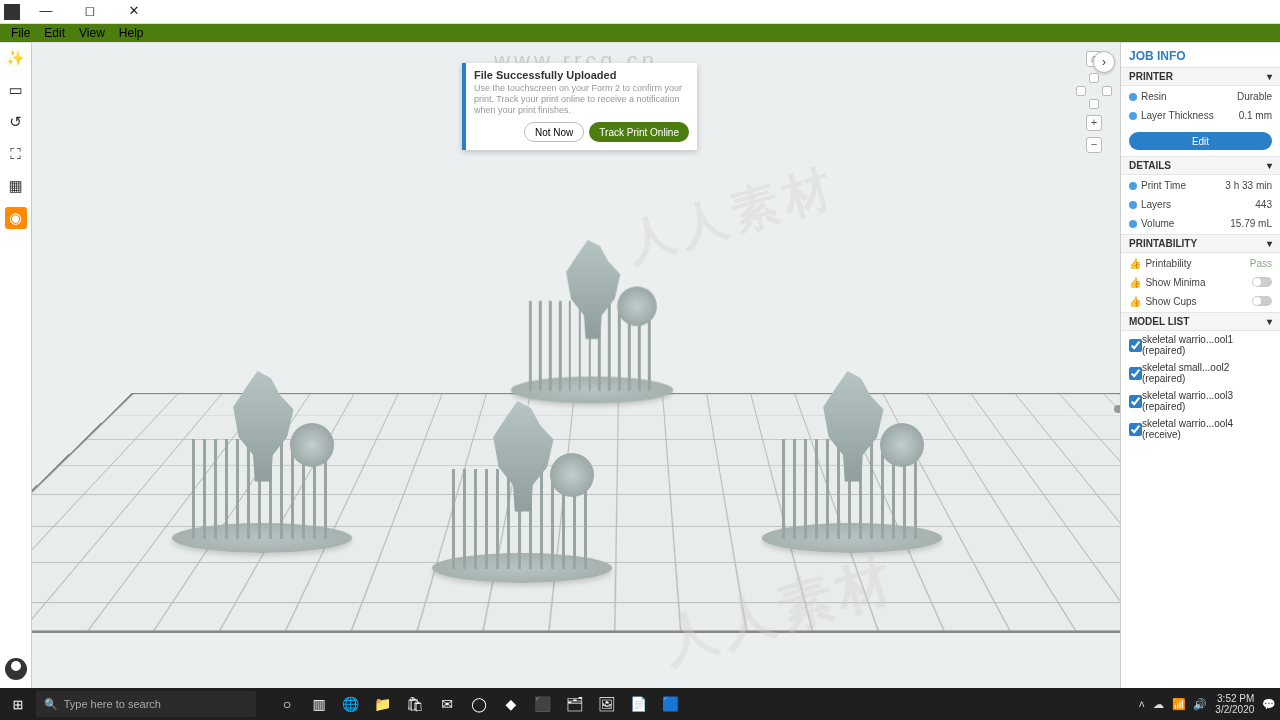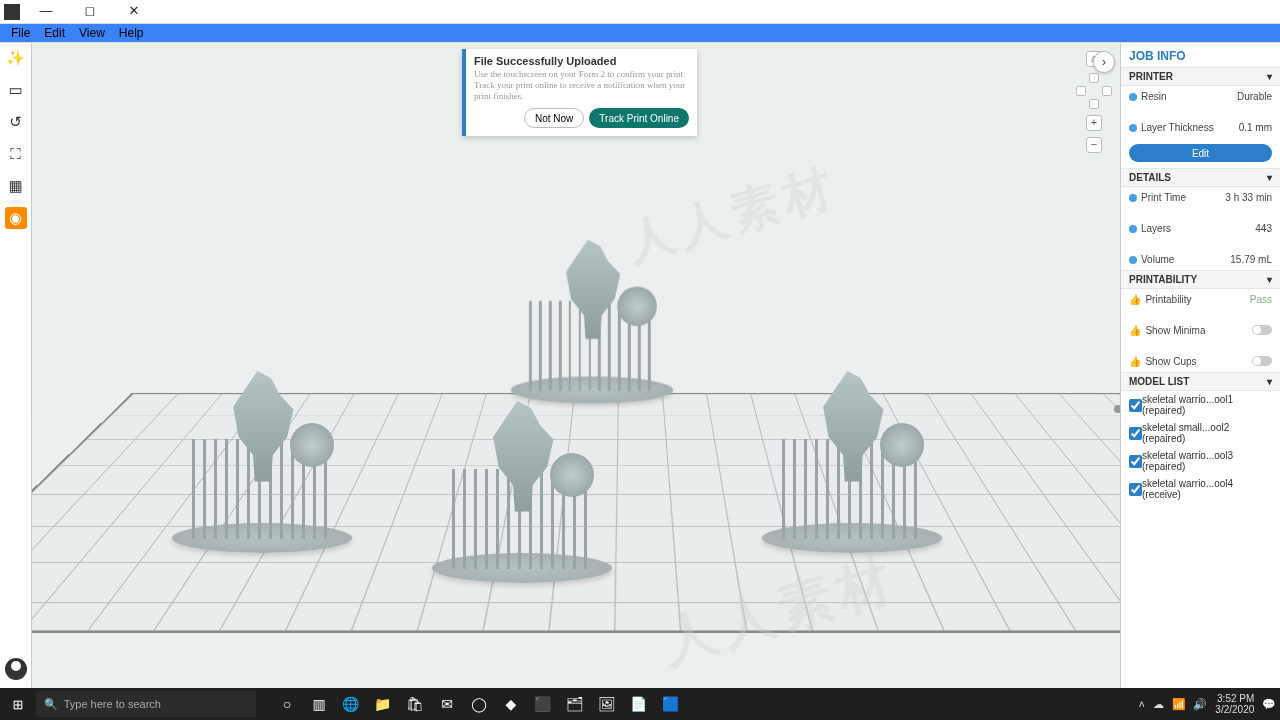--- a/index.html
+++ b/index.html
@@ -1,21 +1,21 @@
 <!DOCTYPE html>
 <html><head>
 <meta charset="utf-8">
 <style>
   * { box-sizing: border-box; margin: 0; padding: 0; font-family: "Segoe UI", Arial, sans-serif; }
   html, body { width: 1280px; height: 720px; overflow: hidden; background: #f0f0f0; }
   .titlebar { display:flex; align-items:center; height:24px; background:#fff; border-bottom:1px solid #ddd; font-size:11px; }
   .titlebar .icon { width:16px; height:16px; margin:0 4px; background:#333; }
   .titlebar .title { flex:1; color:#222; padding-left:2px; }
   .win-btn { width:44px; height:24px; text-align:center; line-height:22px; font-size:13px; color:#222; }
-  .menubar { height:19px; background:#3b82f6; display:flex; font-size:12px; padding-left:4px; border-bottom:1px solid #ddd;}
+  .menubar { height:19px; background:#4d7c0f; display:flex; font-size:12px; padding-left:4px; border-bottom:1px solid #ddd;}
   .menubar div { padding:2px 7px; }
   .app { display:flex; height: calc(720px - 24px - 19px - 32px); position:relative; background:#e6e6e6; }
   .left-tools { width:32px; background:#fff; border-right:1px solid #ccc; display:flex; flex-direction:column; align-items:center; padding-top:4px; gap:10px; }
   .tool-ico { width:22px; height:22px; display:flex; align-items:center; justify-content:center; font-size:15px; color:#333; border-radius:3px;}
   .tool-ico.active { background:#ff8a00; color:#fff; }
   .supports-panel { position:absolute; left:36px; top:4px; width:195px; background:#fff; border:1px solid #ccc; border-radius:3px; box-shadow:0 2px 6px rgba(0,0,0,.2); padding:8px 10px 10px; font-size:11px; color:#555;}
   .sp-title { color:#0a66b3; font-weight:bold; font-size:13px; letter-spacing:.4px;}
   .sp-close { float:right; font-size:14px; color:#444; cursor:pointer;}
   .big-btn { width:100%; background:#2a7fc8; color:#fff; border:none; border-radius:12px; height:24px; font-size:11px; margin:8px 0 10px;}
   .sect { color:#222; font-weight:bold; font-size:10px; margin:6px 0 5px; letter-spacing:.2px;}
@@ -36,26 +36,26 @@
   .adv { display:flex; justify-content:space-between; align-items:center; font-weight:bold; font-size:10px; margin:9px 0 6px; color:#222;}
   .reset-btn { width:100%; border:1px solid #ccc; background:#fff; border-radius:11px; height:20px; font-size:10px; color:#333;}
   .viewport { flex:1; position:relative; background:#eceff0; overflow:hidden;}
   .grid { position:absolute; left:100px; right:0; top:350px; height:340px; transform: perspective(900px) rotateX(62deg); transform-origin: top center;
           background-image: linear-gradient(#b8bcbd 1px, transparent 1px), linear-gradient(90deg, #b8bcbd 1px, transparent 1px);
           background-size: 44px 44px; background-color:#e9ecec; border:2px solid #888;}
   .watermark { position:absolute; color:#cfcfcf; font-size:48px; font-weight:bold; letter-spacing:6px; transform:rotate(-16deg); opacity:.35;}
   .wm-top { right:280px; top:140px;}
   .wm-bot { right:220px; bottom:40px; font-size:54px;}
   .url-wm { position:absolute; top:5px; left:50%; transform:translateX(-50%); color:#ccc; font-size:22px; letter-spacing:4px;}
-  .toast { position:absolute; left:430px; top:6px; width:235px; background:#fff; border-left:4px solid #2a7fc8; box-shadow:0 2px 6px rgba(0,0,0,.2); padding:6px 8px 8px; font-size:10px;}
+  .toast { position:absolute; left:430px; top:20px; width:235px; background:#fff; border-left:4px solid #2a7fc8; box-shadow:0 2px 6px rgba(0,0,0,.2); padding:6px 8px 8px; font-size:10px;}
   .toast-title { font-weight:bold; font-size:11px; color:#333;}
-  .toast-body { font-size:9px; color:#999; line-height:11px; margin:2px 0 6px;font-family:Liberation Serif, serif;}
+  .toast-body { font-size:9px; color:#999; line-height:11px; margin:2px 0 6px;}
   .toast-btns { display:flex; justify-content:flex-end; gap:5px;}
   .tb { border-radius:11px; height:20px; font-size:10px; padding:0 10px; border:1px solid #bbb; background:#fff;}
-  .tb.primary { background:#0f766e; color:#fff; border:none;}
+  .tb.primary { background:#4d7c0f; color:#fff; border:none;}
   .zoom-ctrl { position:absolute; right:8px; top:8px; width:36px; display:flex; flex-direction:column; align-items:center; gap:6px;}
   .zbtn { width:16px; height:16px; background:#fff; border:1px solid #bbb; border-radius:3px; font-size:11px; line-height:13px; text-align:center; color:#555;}
   .zcross { width:36px; height:36px; position:relative;}
   .zcross div { position:absolute; width:10px; height:10px; background:#fff; border:1px solid #bbb; border-radius:2px;}
   .right-arrow { position:absolute; right:8px; top:8px; width:22px; height:22px; border:1px solid #bbb; border-radius:11px; background:#fff; text-align:center; line-height:20px; font-size:12px; box-shadow:0 1px 3px rgba(0,0,0,.2);}
   .right-panel { width:160px; background:#fff; border-left:1px solid #ccc; font-size:10px; color:#444; position:relative;}
   .right-panel .right-arrow { left:-28px; right:auto;}
   .rp-title { color:#2a7fc8; font-weight:bold; font-size:12px; padding:6px 8px 4px;}
   .rp-sect { background:#f5f5f5; font-weight:bold; font-size:10px; color:#333; padding:3px 8px; border-top:1px solid #e5e5e5; border-bottom:1px solid #e5e5e5; display:flex; justify-content:space-between;}
   .printer-box { padding:6px 8px 8px; }
@@ -78,21 +78,21 @@
   .taskbar { position:fixed; bottom:0; left:0; right:0; height:32px; background:#1f1f1f; display:flex; align-items:center; color:#fff; font-size:11px;}
   .taskbar .start { width:36px; text-align:center; font-size:13px;}
   .search { flex:0 0 220px; display:flex; align-items:center; gap:6px; background:#2b2b2b; height:26px; border-radius:2px; padding:0 8px; color:#aaa;}
   .task-icons { display:flex; gap:2px; margin-left:16px;}
   .task-icons div { width:30px; height:26px; text-align:center; line-height:26px; font-size:14px;}
   .tray { margin-left:auto; display:flex; align-items:center; gap:8px; padding-right:4px; color:#ddd;}
   .clock { text-align:right; font-size:10px; line-height:11px;}
   .account-ico { position:absolute; bottom:8px; left:5px; width:22px; height:22px; border-radius:50%; background:#333;}
   .account-ico::after { content:""; display:block; width:10px; height:10px; background:#fff; border-radius:50%; margin:3px auto 0;}
   .slider-dot { position:absolute; right:-2px; top:362px; width:8px; height:8px; border-radius:50%; background:#999;}
-  .kv-wrap { display:flex; flex-direction:column; gap:20px; padding:5px 8px;}
+  .kv-wrap { display:flex; flex-direction:column; gap:8px; padding:5px 8px;}
 </style>
 </head>
 <body>
 
 <div class="titlebar">
   <div class="icon"></div>
   <div class="win-btn">—</div>
   <div class="win-btn">◻</div>
   <div class="win-btn close-btn">✕</div>
 </div>

